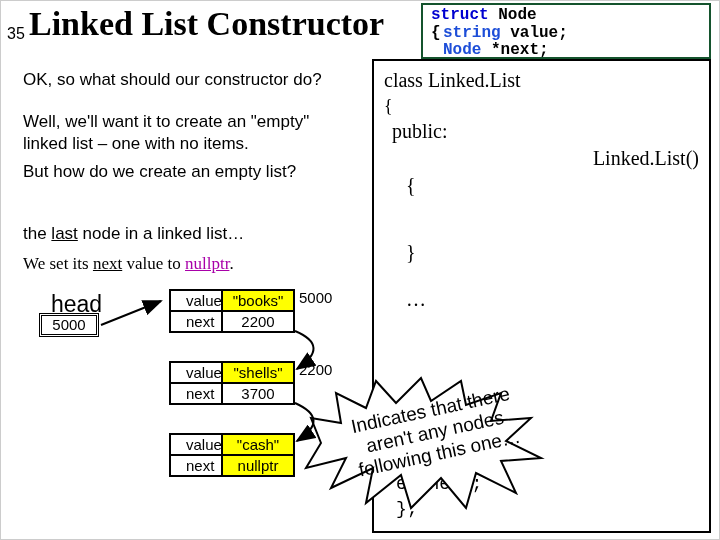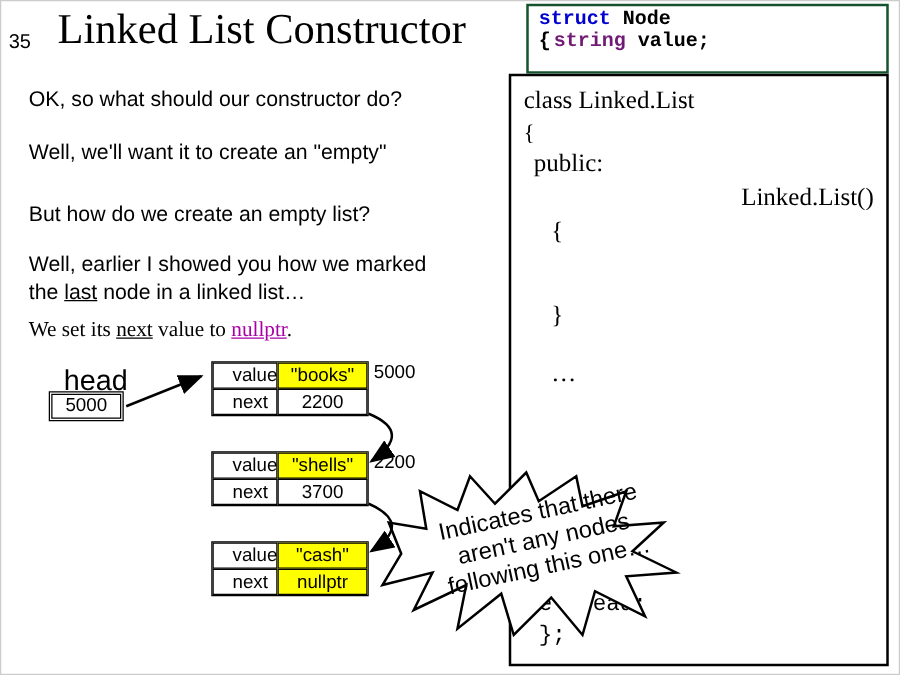--- a/index.html
+++ b/index.html
@@ -1,18 +1,18 @@
 <!DOCTYPE html>
 <html><head>
 <meta charset="utf-8">
 <style>
   * { box-sizing: border-box; margin: 0; padding: 0; }
   body { width: 720px; height: 540px; background: #fff; font-family: "Comic Sans MS", cursive, sans-serif; position: relative; overflow: hidden; border: 1px solid #ccc; }
   .slide-num { position: absolute; top: 4px; left: 6px; font-size: 16px; font-family: Liberation Sans, sans-serif; margin-top: 20px; }
-  .title { position: absolute; top: 4px; left: 28px; font-size: 34px; font-weight: normal; font-family: "Comic Sans MS", cursive; margin-left: 17px; }
+  .title { position: absolute; top: 4px; left: 28px; font-size: 34px; font-weight: bold; font-family: "Comic Sans MS", cursive; }
   .para { position: absolute; width: 360px; text-align: left; font-size: 17px; line-height: 1.3; }
   .p1 { top: 68px; left: 22px; }
   .p2 { top: 110px; left: 22px; }
   .p3 { top: 160px; left: 22px; }
   .p4 { top: 200px; left: 22px; }
   .p5 { top: 252px; left: 22px; font-family: Liberation Serif, serif; }
   .last { text-decoration: underline; }
   .nxt { text-decoration: underline; }
   .nul { color: #a800a8; text-decoration: underline; }
   .head-label { position: absolute; top: 290px; left: 50px; font-size: 23px; }
@@ -23,22 +23,22 @@
   .node .val { width: 72px; border: 1px solid #000; padding: 1px 3px; text-align: center; }
   .addr { position: absolute; font-size: 15px; }
   .yellow { background: #ffff00; }
   .n1 { top: 288px; left: 168px; }
   .a1 { top: 288px; left: 298px; }
   .n2 { top: 360px; left: 168px; }
   .a2 { top: 360px; left: 298px; }
   .n3 { top: 432px; left: 168px; }
   .code-top { position: absolute; top: 2px; right: 8px; width: 290px; height: 56px; border: 2px solid #14532d; background: #fff; font-family: "Courier New", monospace; font-size: 16px; padding: 2px 8px; line-height: 1.1; font-weight: bold; }
   .kw { color: #0000d0; }
-  .typ { color: #701a75; }
-  .code-main { position: absolute; top: 58px; right: 8px; width: 304px; height: 474px; border: 2px solid #000; background: #fff; font-family: Georgia, serif; font-size: 20px; padding: 6px 10px; line-height: 1.35; margin-left: 16px; }
+  .typ { color: #1d4ed8; }
+  .code-main { position: absolute; top: 58px; right: 8px; width: 339px; height: 474px; border: 2px solid #000; background: #fff; font-family: Georgia, serif; font-size: 20px; padding: 6px 10px; line-height: 1.35; margin-left: 16px; }
   .code-main .l1 { }
   .code-main .brace { font-size: 18px; }
   .code-main .l2 { margin-left: 8px; }
   .code-main .l3 { margin-left: 22px; text-align: right; }
   .code-main .l4 { margin-left: 22px; }
   .code-main .l5 { margin-left: 22px; margin-top: 40px; }
   .code-main .l6 { margin-left: 22px; margin-top: 20px; }
   .code-main .foot { position: absolute; bottom: 10px; left: 22px; font-family: "Courier New", monospace; font-size: 18px; }
   .burst { position: absolute; bottom: 26px; left: 300px; width: 250px; height: 140px; }
   .burst svg { position: absolute; top: 0; left: 0; }
@@ -46,24 +46,25 @@
 </style>
 </head>
 <body>
 
 <div class="slide-num">35</div>
 <div class="title">Linked List Constructor</div>
 
 <div class="para p1">OK, so what should our constructor do?</div>
 <div class="para p2">
   <span>Well, we'll want it to create an "empty"</span><br>
+  <span>linked list – one with no items.</span>
 </div>
 <div class="para p3">But how do we create an empty list?</div>
 <div class="para p4">
-  <span>Well, earlier I showed you how we marked</span><br>
+  <br>
   <span>the </span><span class="last">last</span><span> node in a linked list…</span>
 </div>
 <div class="para p5">
   <span>We set its </span><span class="nxt">next</span><span> value to </span><span class="nul">nullptr</span><span>.</span>
 </div>
 
 <div class="head-label">head</div>
 <div class="head-box">5000</div>
 
 <div class="node n1">
@@ -100,20 +101,21 @@
       <div class="val yellow">nullptr</div>
     </div>
 </div>
 
 <div class="code-top">
   <div><span class="kw">struct</span><span> Node</span></div>
   <div style="display:flex; gap:0;">
     <div style="width:12px;">{</div>
     <div style="flex:1;">
       <div><span class="typ">string</span><span> value;</span></div>
+      <div><span class="typ">Node  </span><span> *next;</span></div>
     </div>
   </div>
 </div>
 
 <div class="code-main">
   <div class="l1">class Linked.List</div>
   <div class="brace">{</div>
   <div class="l2">public:</div>
   <div class="l3">Linked.List()</div>
   <div class="l4">{</div>

